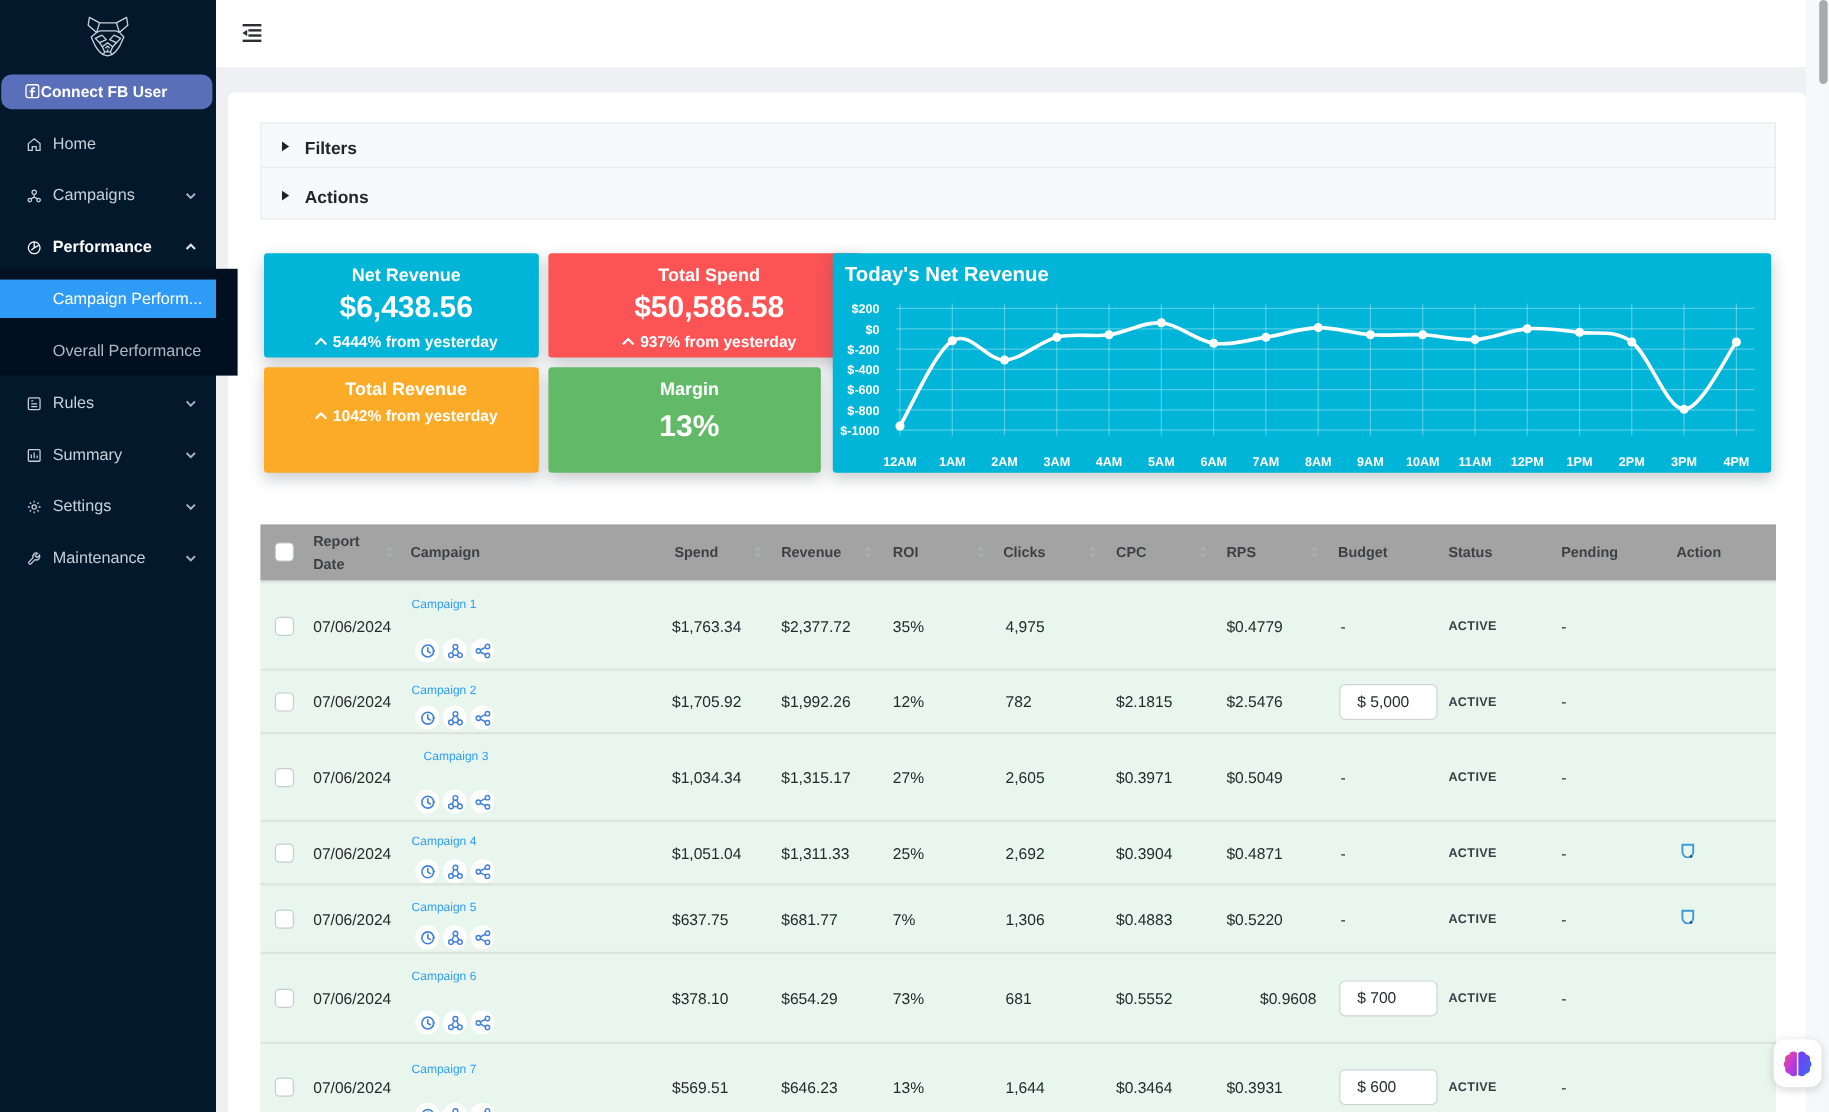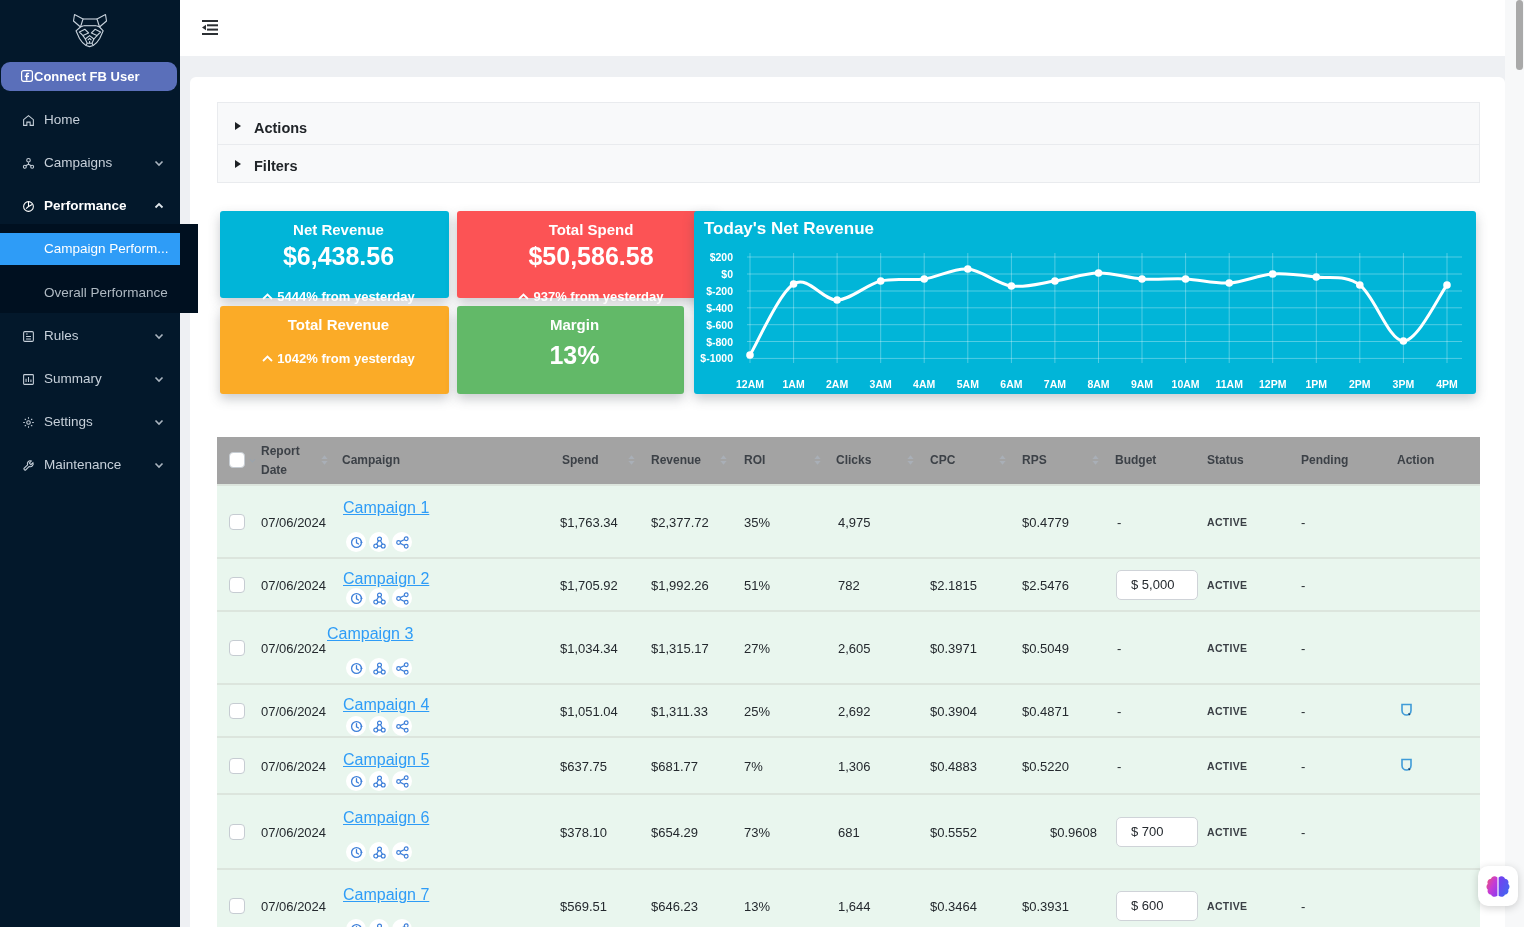--- a/index.html
+++ b/index.html
@@ -27,56 +27,56 @@
 #acc2{height:43px;}
 #acc2 .tri{top:19px;}
 #acc2 .t{top:17px;}
 .accrow+.accrow{border-top:none;}
 .accrow .tri{position:absolute;left:17px;top:15px;width:0;height:0;border-left:6px solid #1e2125;border-top:4.5px solid transparent;border-bottom:4.5px solid transparent;}
 .accrow .t{position:absolute;left:36px;top:13px;font-size:14.5px;font-weight:bold;color:#212529;}
 
 .stat{position:absolute;color:#fff;text-align:center;padding-left:8px;border-radius:3px;box-shadow:0 5px 12px rgba(60,70,80,.28);}
 .stat .t1{font-size:15px;font-weight:bold;margin-top:10px;}
 .stat .t2{font-size:25px;font-weight:bold;margin-top:4px;}
-.stat .t3{font-size:13px;font-weight:bold;margin-top:18px;}
+.stat .t3{font-size:13px;font-weight:bold;margin-top:6px;}
 #chart{position:absolute;left:504px;top:134px;width:782px;height:183px;background:#01b5d8;border-radius:3px;box-shadow:0 5px 12px rgba(60,70,80,.28);}
 #chart .title{position:absolute;left:10px;top:8px;font-size:17px;font-weight:bold;color:#fff;}
 
 #tbl{position:absolute;left:27px;top:360px;width:1263px;}
 .hcell{position:absolute;font-size:12px;font-weight:bold;color:#3c4147;}
 .trow{position:relative;width:1263px;background:#e9f6ee;border-top:2px solid #dce5dd;}
 .cell{position:absolute;top:50%;transform:translateY(-50%);font-size:13px;color:#24292e;}
 .cb{position:absolute;width:16px;height:16px;background:#fff;border:1px solid #c6ccd2;border-radius:4px;top:50%;transform:translateY(-50%);left:12px;}
-.camplink{color:#2e9cf7;font-size:16px;text-decoration:underline;}
+.camplink{color:#2e9cf7;font-size:10px;}
 .rowicons{display:flex;gap:3px;}
 .cicon{width:20px;height:20px;border-radius:50%;background:#fff;display:flex;align-items:center;justify-content:center;}
 .binput{width:82px;height:30px;background:#fff;border:1px solid #cfd3d8;border-radius:5px;font-size:13px;color:#24292e;text-align:left;padding-left:14px;line-height:28px;}
 #brainbtn{position:absolute;left:1478px;top:866px;width:40px;height:40px;background:#fff;border-radius:10px;box-shadow:0 2px 8px rgba(0,0,0,.18);z-index:8;display:flex;align-items:center;justify-content:center;}
 </style>
 </head>
 <body>
 <div id="topbar">
   <svg style="position:absolute;left:22px;top:20px" width="16" height="15" viewBox="0 0 16 15">
     <rect x="0" y="0" width="16" height="2" fill="#2b2f33"></rect>
     <rect x="5" y="4.3" width="11" height="2" fill="#2b2f33"></rect>
     <rect x="5" y="8.6" width="11" height="2" fill="#2b2f33"></rect>
     <rect x="0" y="13" width="16" height="2" fill="#2b2f33"></rect>
     <path d="M0,7.5 L4,4.8 L4,10.2 Z" fill="#2b2f33"></path>
   </svg>
 </div>
 
 <div id="card">
   <div id="accord">
+    <div class="accrow" id="acc1">
+        <span class="tri"></span>
+        <span class="t">Filters</span>
+      </div>
     <div class="accrow" id="acc2">
         <span class="tri"></span>
         <span class="t">Actions</span>
-      </div>
-    <div class="accrow" id="acc1">
-        <span class="tri"></span>
-        <span class="t">Filters</span>
       </div>
   </div>
 
   <div class="stat" style="left:30px;top:134px;width:229px;height:87px;background:#01b5d8;">
     <div class="t1">Net Revenue</div>
       <div class="t2">$6,438.56</div>
       <div class="t3"><svg width="11" height="7" viewBox="0 0 11 7" style="vertical-align:1px;margin-right:4px;">
           <path d="M1 6 L5.5 1.5 L10 6" fill="none" stroke="#fff" stroke-width="1.8"></path>
         </svg>5444% from yesterday</div>
   </div>
@@ -288,32 +288,32 @@
             <svg width="13" height="13" viewBox="0 0 14 14" fill="none" stroke="#3d7fd9" stroke-width="1.3">
               <circle cx="2.8" cy="7" r="2"></circle>
               <circle cx="11" cy="2.9" r="2"></circle>
               <circle cx="11" cy="11.1" r="2"></circle>
               <path d="M4.6 6.1 L9.2 3.8 M4.6 7.9 L9.2 10.2"></path>
             </svg>
           </span>
         </div>
 <span class="cell" style="left:343px;">$1,705.92</span>
 <span class="cell" style="left:434px;">$1,992.26</span>
-<span class="cell" style="left:527px;">51%</span>
+<span class="cell" style="left:527px;">12%</span>
 <span class="cell" style="left:621px;">782</span>
 <span class="cell" style="left:713px;">$2.1815</span>
 <span class="cell" style="left:805px;">$2.5476</span>
 <div class="binput" style="position:absolute;left:899px;top:50%;transform:translateY(-50%);">$ 5,000</div>
 <span class="cell" style="left:990px;font-size:10.5px;font-weight:bold;letter-spacing:0.3px;color:#3a3f45;">ACTIVE</span>
 <span class="cell" style="left:1084px;">-</span>
 </div>
 <div class="trow" style="height:73px;">
 <span class="cb"></span>
 <span class="cell" style="left:44px;">07/06/2024</span>
-<a class="camplink" style="position:absolute;left:110px;top:13px;text-align:right;">Campaign 3</a>
+<a class="camplink" style="position:absolute;left:136px;top:13px;text-align:right;">Campaign 3</a>
 <div class="rowicons" style="position:absolute;left:129px;top:46px;">
           <span class="cicon">
             <svg width="13" height="13" viewBox="0 0 14 14" fill="none" stroke="#3d7fd9" stroke-width="1.4">
               <circle cx="7" cy="7" r="5.3"></circle>
               <path d="M7 4 V7.3 L9.2 8.6" stroke-linecap="round"></path>
               <path d="M12.3 5.2 L13.8 7.2 L10.9 7.4 Z" fill="#3d7fd9" stroke="none"></path>
             </svg>
           </span>
           <span class="cicon">
             <svg width="13" height="13" viewBox="0 0 14 14" fill="none" stroke="#3d7fd9" stroke-width="1.3">

